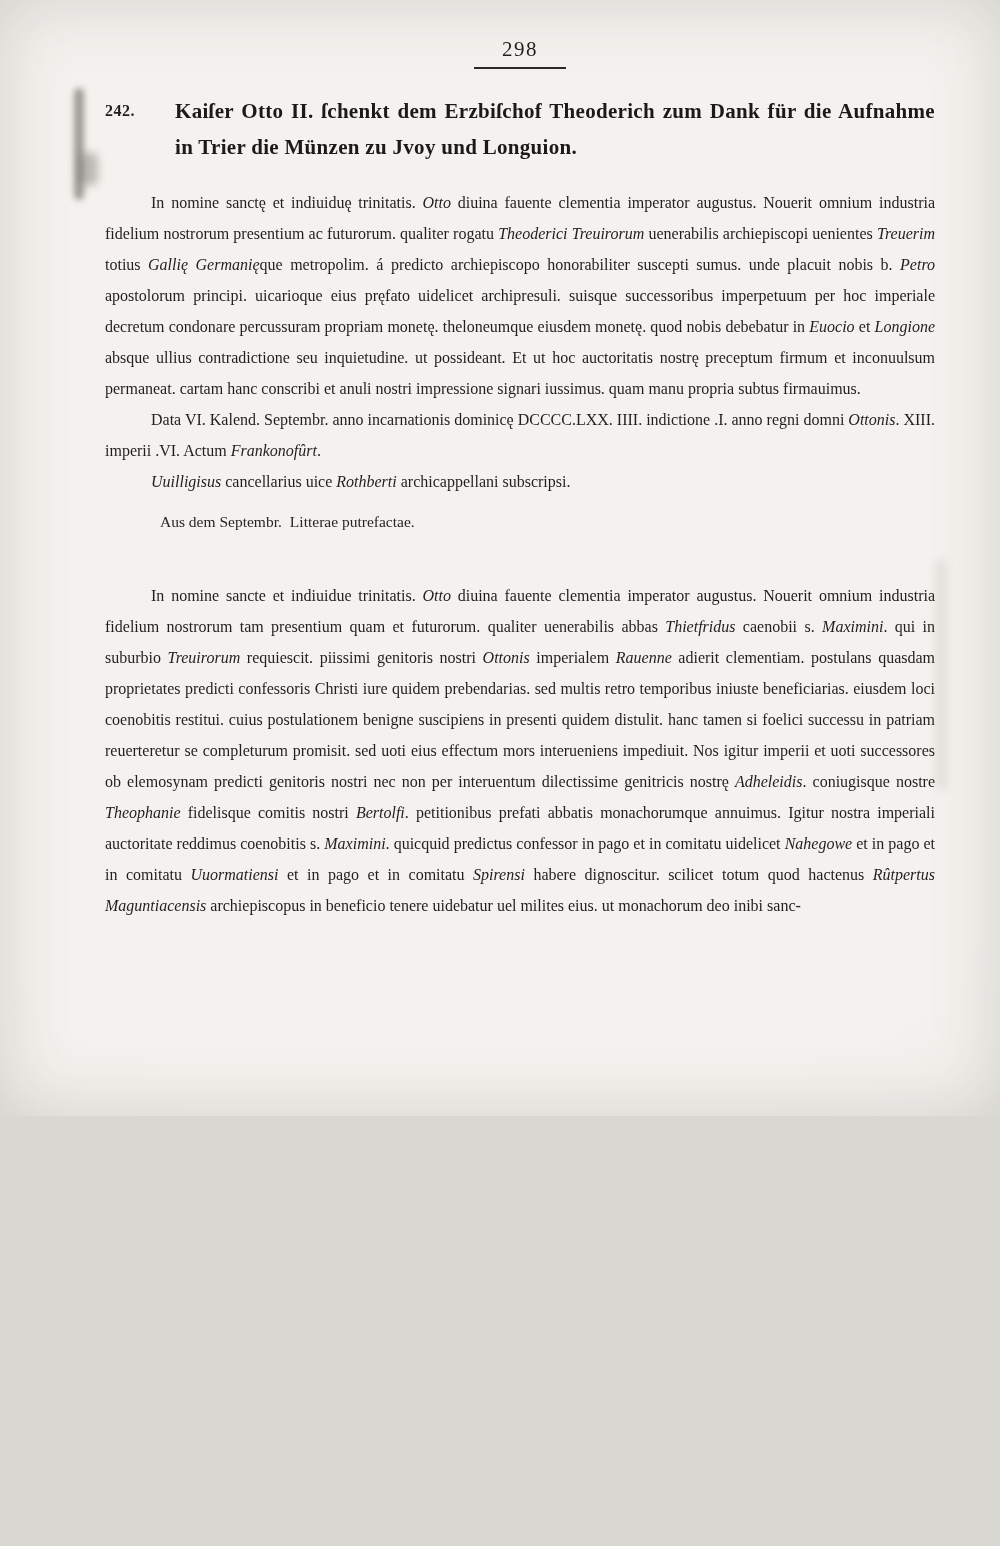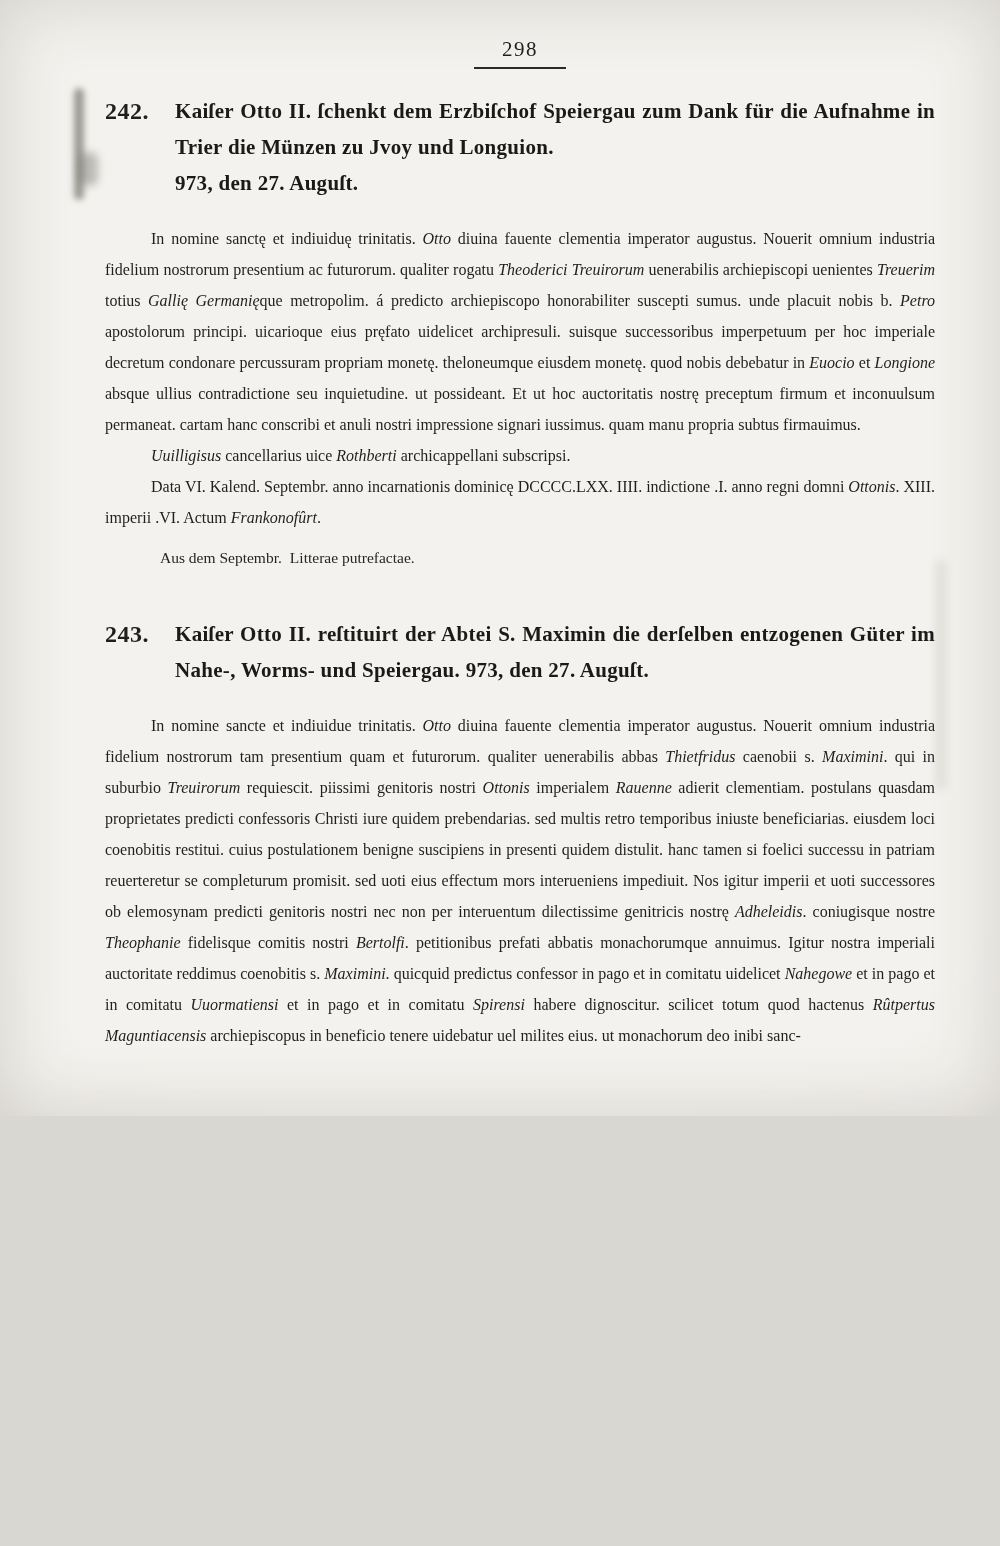--- a/index.html
+++ b/index.html
@@ -39,21 +39,21 @@
     font-size: 21px; line-height: 26px;
     letter-spacing: 1.5px;
     padding: 0 28px 5px;
     border-bottom: 2.5px solid #2b2a27;
   }
 
   .entry-head { display: flex; margin-bottom: 22px; }
   .entry-num {
     flex: 0 0 70px;
     font-weight: bold;
-    font-size: 24px; line-height: 36px;
+    font-size: 16px; line-height: 36px;
     letter-spacing: 0.5px;
   }
   .entry-title {
     flex: 1;
     font-weight: bold;
     font-size: 21px; line-height: 36px;
     text-align: justify;
     letter-spacing: 0.3px;
     color: #1b1a18;
   }
@@ -83,37 +83,30 @@
   <div class="smudge smudge-right"></div>
 
   <div class="pagenum-row">
     <span class="pagenum">298</span>
   </div>
 
   <section class="entry">
     <div class="entry-head">
       <span class="entry-num">242.</span>
       <div class="entry-title">
-        <span>Kaiſer Otto II. ſchenkt dem Erzbiſchof Speiergau zum Dank für die Aufnahme in Trier die Münzen zu Jvoy und Longuion.</span>
-        <span class="heading-date">973, den 27. Auguſt.</span>
+        <span>Kaiſer Otto II. ſchenkt dem Erzbiſchof Theoderich zum Dank für die Aufnahme in Trier die Münzen zu Jvoy und Longuion.</span>
       </div>
     </div>
     <div class="entry-body">
       <p class="para"><span>In nomine sanctę et indiuiduę trinitatis. </span><span class="it">Otto</span><span> diuina fauente clementia imperator augustus. Nouerit omnium industria fidelium nostrorum presentium ac futurorum. qualiter rogatu </span><span class="it">Theoderici Treuirorum</span><span> uenerabilis archiepiscopi uenientes </span><span class="it">Treuerim</span><span> totius </span><span class="it">Gallię Germanię</span><span>que metropolim. á predicto archiepiscopo honorabiliter suscepti sumus. unde placuit nobis b. </span><span class="it">Petro</span><span> apostolorum principi. uicarioque eius pręfato uidelicet archipresuli. suisque successoribus imperpetuum per hoc imperiale decretum condonare percussuram propriam monetę. theloneumque eiusdem monetę. quod nobis debebatur in </span><span class="it">Euocio</span><span> et </span><span class="it">Longione</span><span> absque ullius contradictione seu inquietudine. ut possideant. Et ut hoc auctoritatis nostrę preceptum firmum et inconuulsum permaneat. cartam hanc conscribi et anuli nostri impressione signari iussimus. quam manu propria subtus firmauimus.</span></p>
+      <p class="para"><span>Data VI. Kalend. Septembr. anno incarnationis dominicę DCCCC.LXX. IIII. indictione .I. anno regni domni </span><span class="it">Ottonis</span><span>. XIII. imperii .VI. Actum </span><span class="it">Frankonofûrt</span><span>.</span></p>
       <p class="para"><span class="it">Uuilligisus</span><span> cancellarius uice </span><span class="it">Rothberti</span><span> archicappellani subscripsi.</span></p>
-      <p class="para"><span>Data VI. Kalend. Septembr. anno incarnationis dominicę DCCCC.LXX. IIII. indictione .I. anno regni domni </span><span class="it">Ottonis</span><span>. XIII. imperii .VI. Actum </span><span class="it">Frankonofûrt</span><span>.</span></p>
     </div>
     <p class="source-note"><span class="bold-seg">Aus dem </span><span>Septembr.</span><span class="gap-seg">Litterae putrefactae.</span></p>
   </section>
 
   <section class="entry entry-2">
-    <div class="entry-head">
-      <span class="entry-num">243.</span>
-      <div class="entry-title">
-        <span>Kaiſer Otto II. reſtituirt der Abtei S. Maximin die derſelben entzogenen Güter im Nahe-, Worms- und Speiergau. 973, den 27. Auguſt.</span>
-      </div>
-    </div>
     <div class="entry-body">
       <p class="para"><span>In nomine sancte et indiuidue trinitatis. </span><span class="it">Otto</span><span> diuina fauente clementia imperator augustus. Nouerit omnium industria fidelium nostrorum tam presentium quam et futurorum. qualiter uenerabilis abbas </span><span class="it">Thietfridus</span><span> caenobii s. </span><span class="it">Maximini</span><span>. qui in suburbio </span><span class="it">Treuirorum</span><span> requiescit. piissimi genitoris nostri </span><span class="it">Ottonis</span><span> imperialem </span><span class="it">Rauenne</span><span> adierit clementiam. postulans quasdam proprietates predicti confessoris Christi iure quidem prebendarias. sed multis retro temporibus iniuste beneficiarias. eiusdem loci coenobitis restitui. cuius postulationem benigne suscipiens in presenti quidem distulit. hanc tamen si foelici successu in patriam reuerteretur se completurum promisit. sed uoti eius effectum mors interueniens impediuit. Nos igitur imperii et uoti successores ob elemosynam predicti genitoris nostri nec non per interuentum dilectissime genitricis nostrę </span><span class="it">Adheleidis</span><span>. coniugisque nostre </span><span class="it">Theophanie</span><span> fidelisque comitis nostri </span><span class="it">Bertolfi</span><span>. petitionibus prefati abbatis monachorumque annuimus. Igitur nostra imperiali auctoritate reddimus coenobitis s. </span><span class="it">Maximini</span><span>. quicquid predictus confessor in pago et in comitatu uidelicet </span><span class="it">Nahegowe</span><span> et in pago et in comitatu </span><span class="it">Uuormatiensi</span><span> et in pago et in comitatu </span><span class="it">Spirensi</span><span> habere dignoscitur. scilicet totum quod hactenus </span><span class="it">Rûtpertus Maguntiacensis</span><span> archiepiscopus in beneficio tenere uidebatur uel milites eius. ut monachorum deo inibi sanc-</span></p>
     </div>
   </section>
 
 </div>
 
 </body></html>

